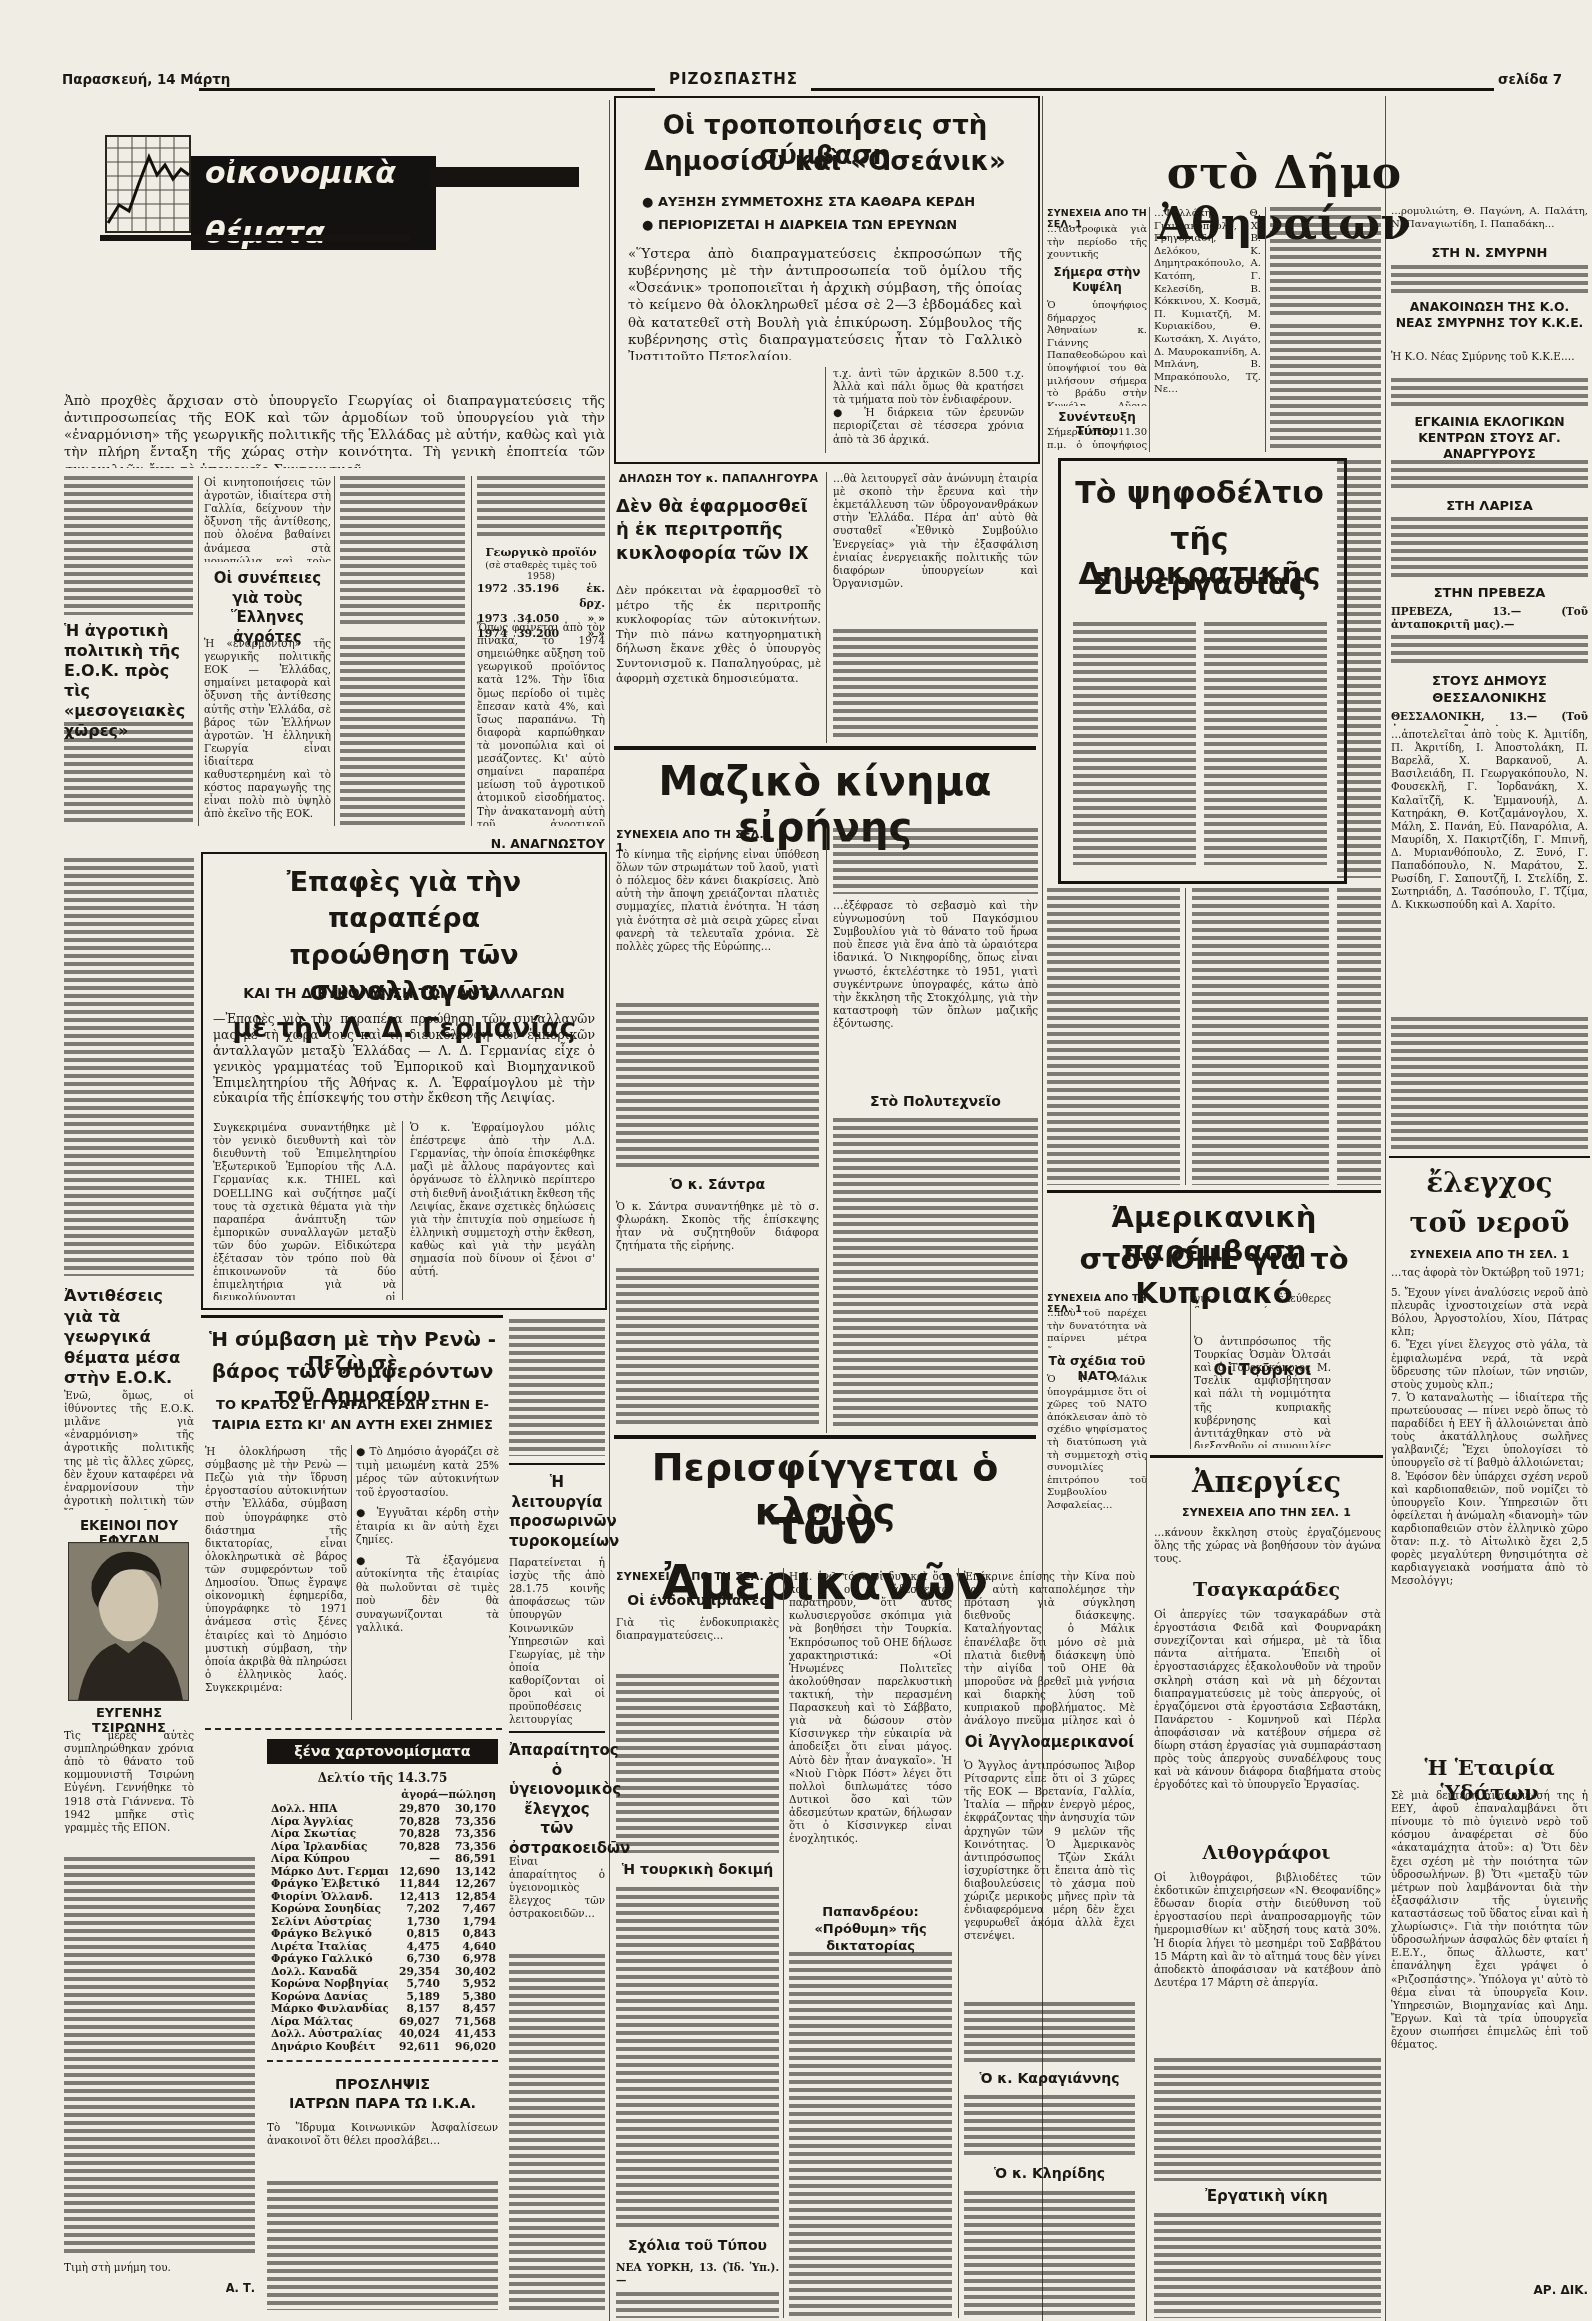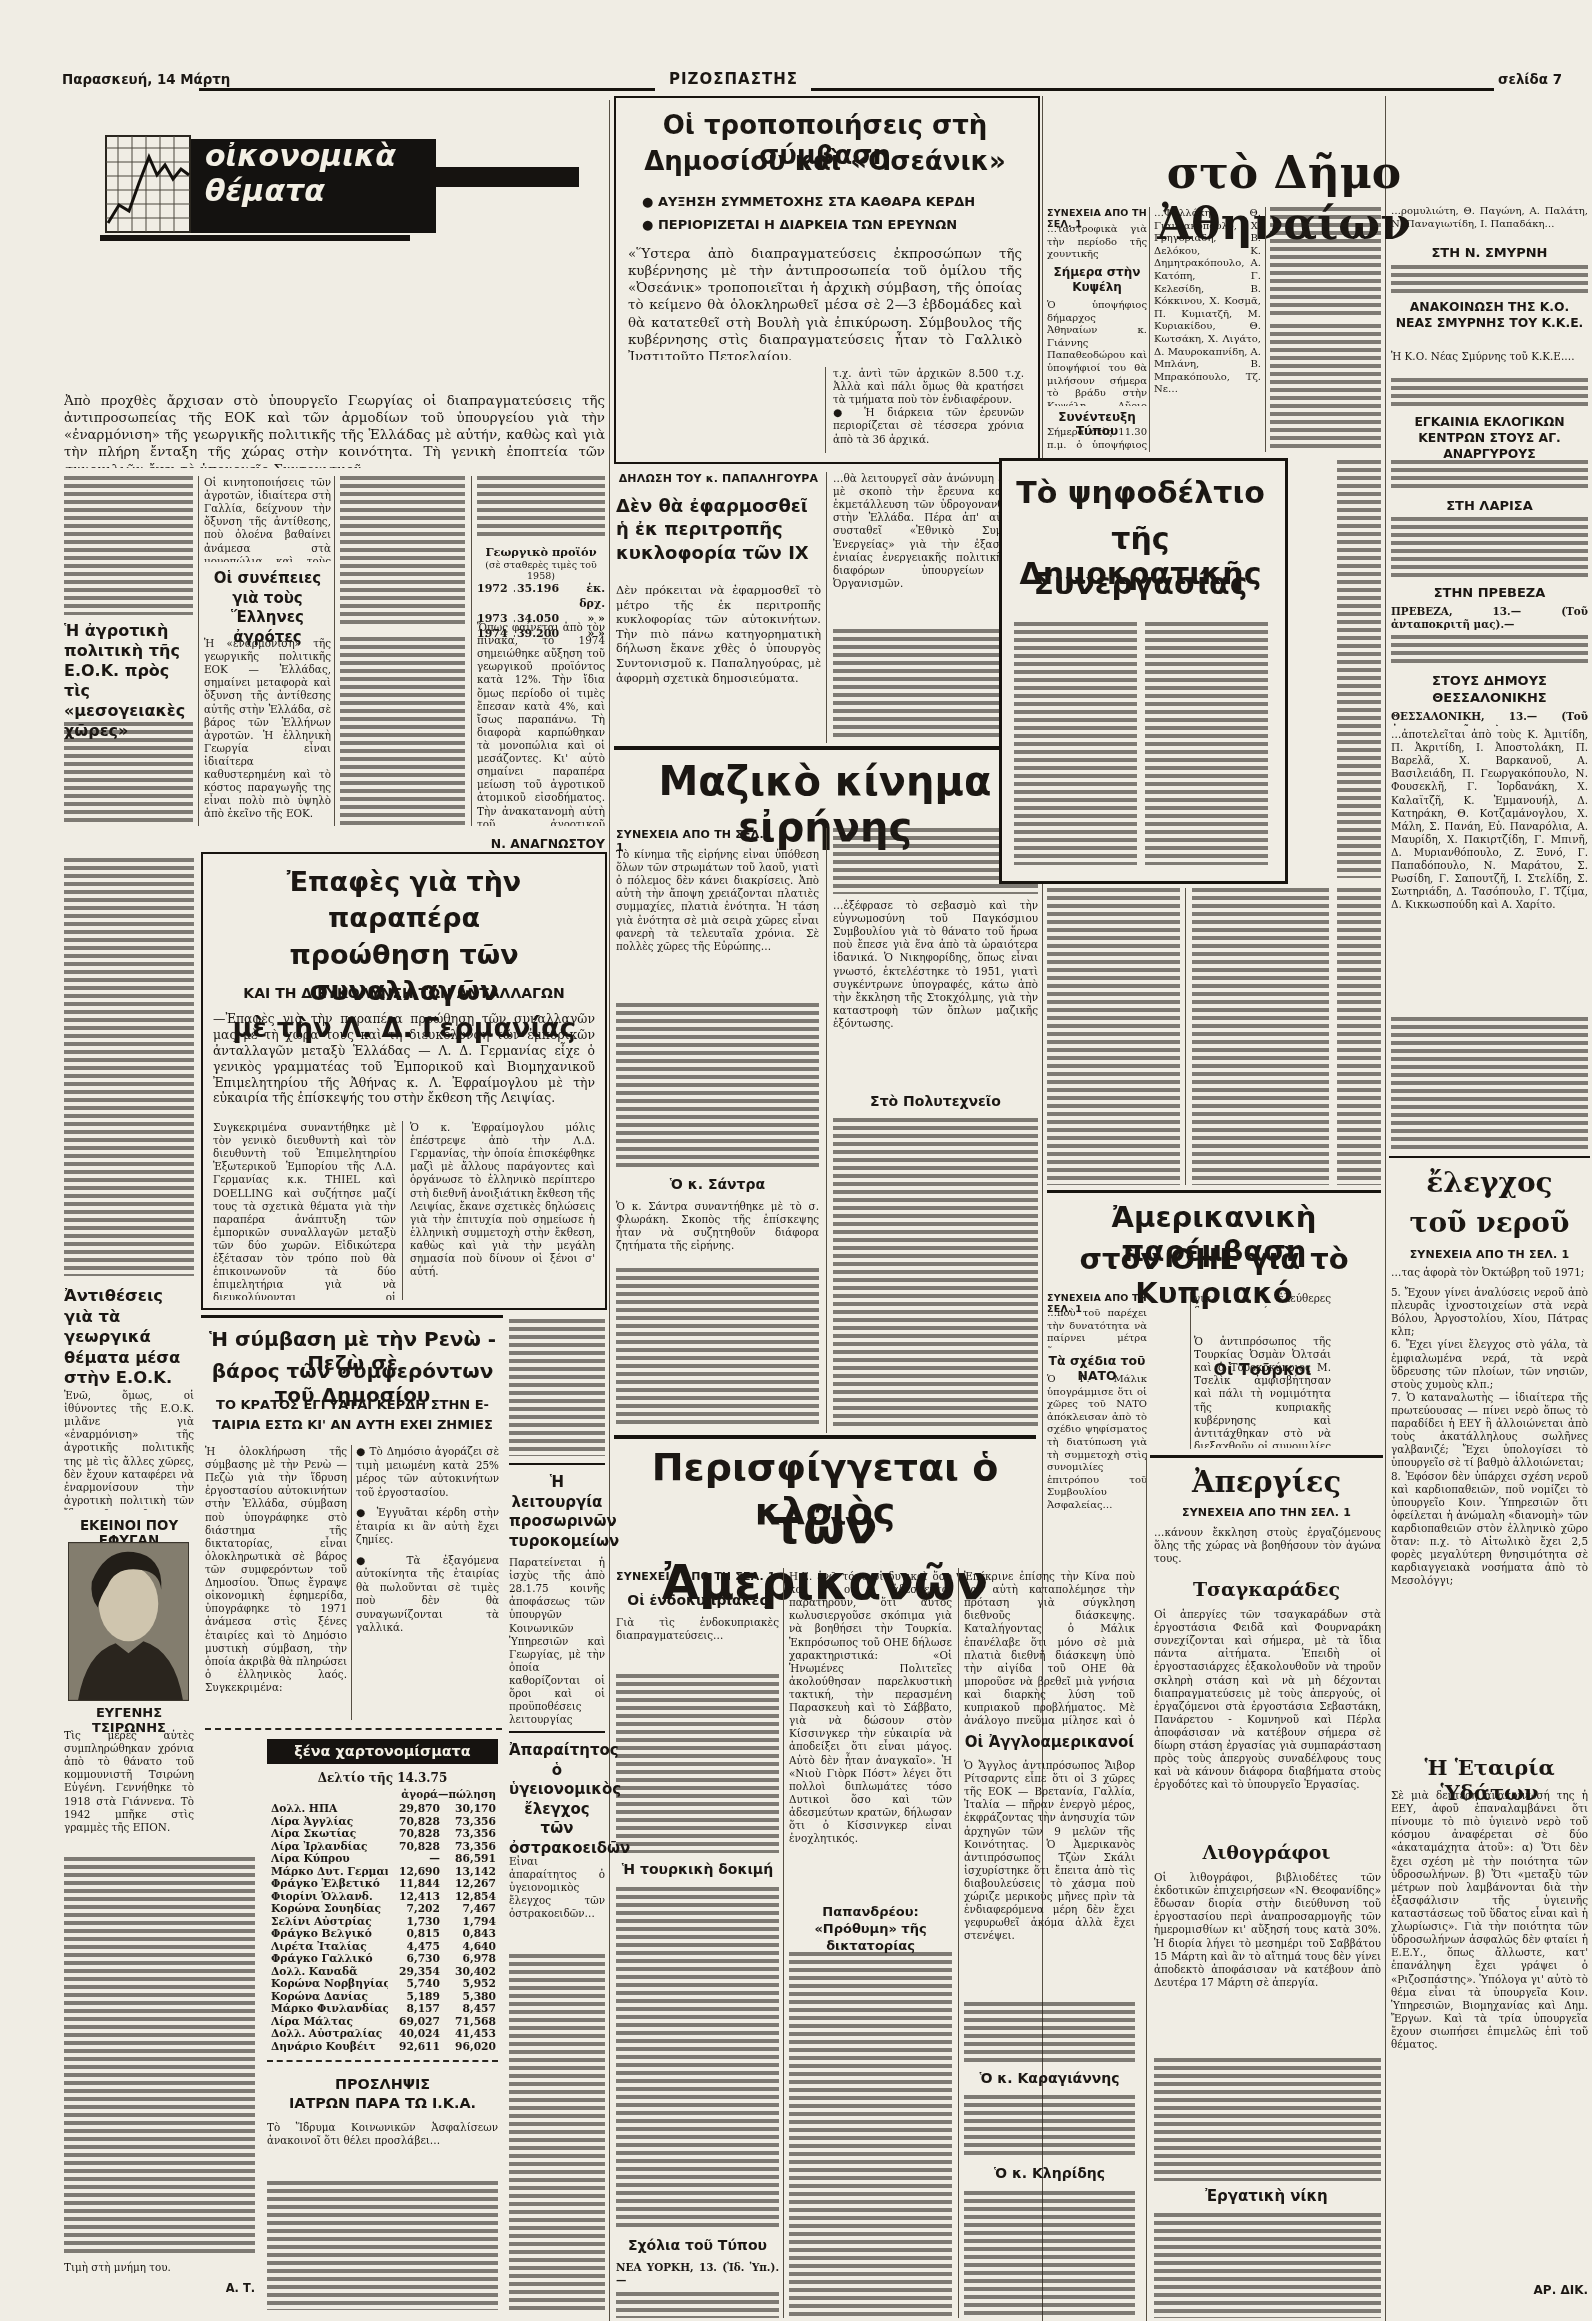--- a/index.html
+++ b/index.html
@@ -15,22 +15,22 @@
   .clip{overflow:hidden;}
   .pre{white-space:pre-line;}
   .kick{font-family:"DejaVu Sans",sans-serif;font-weight:bold;font-size:11px;letter-spacing:0.2px;}
   .gx{position:absolute;background-image:repeating-linear-gradient(180deg,rgba(32,28,23,.55) 0 4px,rgba(32,28,23,0) 4px 8px);}
   .vr{position:absolute;width:1px;background:#564f44;}
   .hrl{position:absolute;background:#17140f;}
   .dash{position:absolute;border-top:2px dashed #2a261f;height:0;}
   .box{position:absolute;border:2px solid #17140f;background:#f0ede4;}
   .blackbar{position:absolute;background:#161310;}
   .logo-box{position:absolute;background:#141210;color:#f3efe4;font-family:"DejaVu Sans",sans-serif;
-            font-weight:bold;font-style:italic;display:flex;flex-direction:column;justify-content:flex-start;
-            padding-left:14px;font-size:30px;line-height:1.15;}
+            font-weight:bold;font-style:italic;display:flex;flex-direction:column;justify-content:space-between;
+            padding-left:14px;font-size:30px;line-height:1.15;margin-top:17px;}
   .cur-row{display:flex;font-size:10.7px;font-weight:bold;line-height:12.5px;font-family:"DejaVu Serif",serif;}
   .cur-row .cn{flex:1;white-space:nowrap;overflow:hidden;}
   .cur-row .cb{width:52px;text-align:right;}
   .cur-row .cs{width:56px;text-align:right;}
   .ag-row{display:flex;font-size:11px;font-weight:bold;line-height:15px;}
   .ag-row .ay{width:36px;}
   .ag-row .ad{flex:1;overflow:hidden;color:#3a352c;}
   .ag-row .av{width:46px;text-align:center;}
   .ag-row .au{width:44px;text-align:right;}
   .bul{font-size:10.4px;line-height:1.3;text-align:justify;margin-bottom:7px;}
@@ -358,21 +358,21 @@
   <div class="abs kick" style="left:1047px;top:207px;width:100px;font-size:9.5px">ΣΥΝΕΧΕΙΑ ΑΠΟ ΤΗ ΣΕΛ. 1</div>
   <div class="abs tsm clip" style="left:1047px;top:223px;width:100px;height:38px;font-size:10px">…ταστροφικὰ γιὰ τὴν περίοδο τῆς χουντικῆς τυραννίας.</div>
   <div class="abs hs ctr" style="left:1047px;top:265px;width:100px;font-size:12px;line-height:1.25">Σήμερα στὴν Κυψέλη</div>
   <div class="abs tsm clip" style="left:1047px;top:299px;width:100px;height:107px;font-size:10px">Ὁ ὑποψήφιος δήμαρχος Ἀθηναίων κ. Γιάννης Παπαθεοδώρου καὶ ὑποψήφιοί του θὰ μιλήσουν σήμερα τὸ βράδυ στὴν Κυψέλη. Αὔριο Σάββατο 15 Μάρτη θὰ μιλήσουν στὶς 8 μ.μ.</div>
   <div class="abs hs ctr" style="left:1047px;top:410px;width:100px;font-size:12px">Συνέντευξη Τύπου</div>
   <div class="abs tsm clip" style="left:1047px;top:426px;width:100px;height:26px;font-size:10px">Σήμερα στὶς 11.30 π.μ. ὁ ὑποψήφιος δήμαρχος Ἀθήνας τοῦ συνδυασμοῦ τῆς «Δημοκρατικῆς Συνεργασίας»…</div>
   <div class="abs tsm clip" style="left:1154px;top:207px;width:107px;height:245px;font-size:10px">…Φαλλάκη, Θ. Γιαννακόπουλο, Χ. Γρηγοριάδη, Β. Δελόκου, Κ. Δημητρακόπουλο, Α. Κατόπη, Γ. Κελεσίδη, Β. Κόκκινου, Χ. Κοσμᾶ, Π. Κυμιατζῆ, Μ. Κυριακίδου, Θ. Κωτσάκη, Χ. Λιγάτο, Δ. Μαυροκαπνίδη, Α. Μπλάνη, Β. Μπρακόπουλο, Τζ. Νε…</div>
   <div class="gx" style="left:1270px;top:207px;width:111px;height:109px"></div>
   <div class="gx" style="left:1270px;top:324px;width:111px;height:127px"></div>
 
-  <div class="box" style="left:999px;top:458px;width:283px;height:420px;border-width:3px">
+  <div class="box" style="left:1058px;top:458px;width:283px;height:420px;border-width:3px">
     <div class="abs hs ctr" style="left:6px;top:14px;width:265px;font-size:30px">Τὸ ψηφοδέλτιο</div>
     <div class="abs hs ctr" style="left:6px;top:60px;width:265px;font-size:30px">τῆς Δημοκρατικῆς</div>
     <div class="abs hs ctr" style="left:6px;top:105px;width:265px;font-size:30px">Συνεργασίας</div>
     <div class="gx" style="left:12px;top:161px;width:123px;height:243px"></div>
     <div class="gx" style="left:143px;top:161px;width:123px;height:243px"></div>
   </div>
   <div class="gx" style="left:1337px;top:460px;width:44px;height:418px"></div>
   <div class="vr" style="left:1185px;top:888px;height:297px"></div>
   <div class="gx" style="left:1047px;top:888px;width:133px;height:297px"></div>
   <div class="gx" style="left:1192px;top:888px;width:137px;height:297px"></div>

